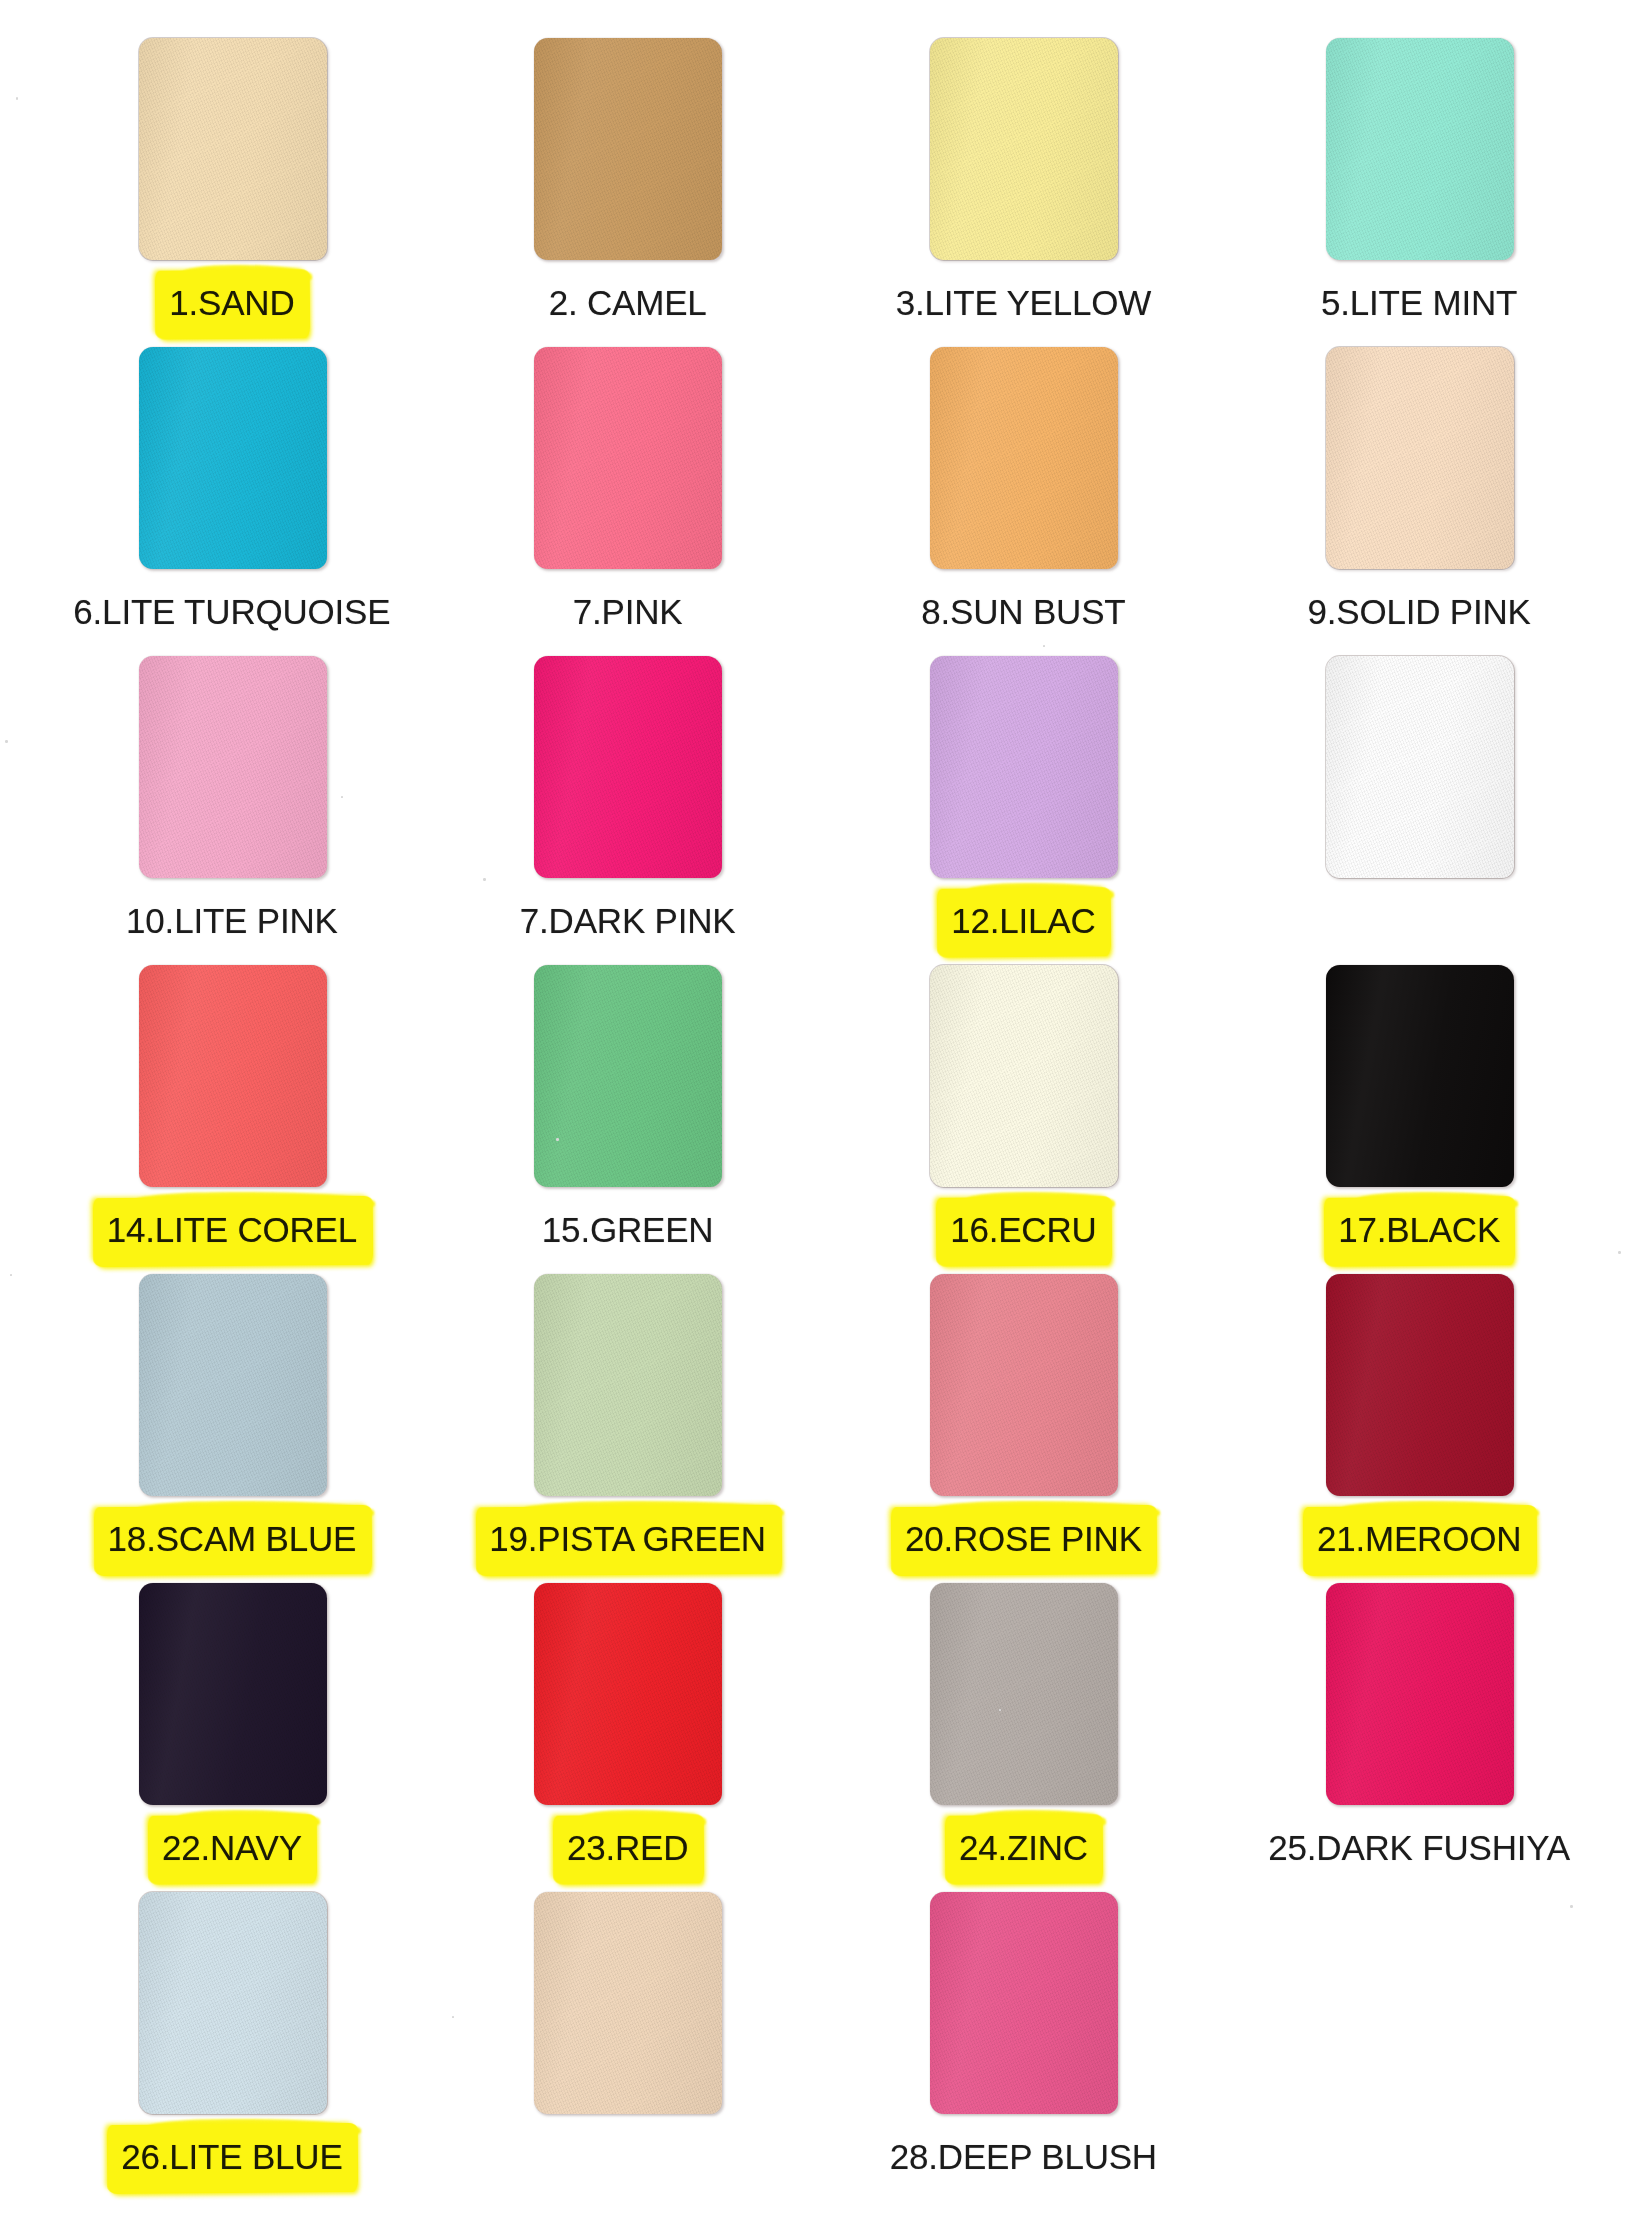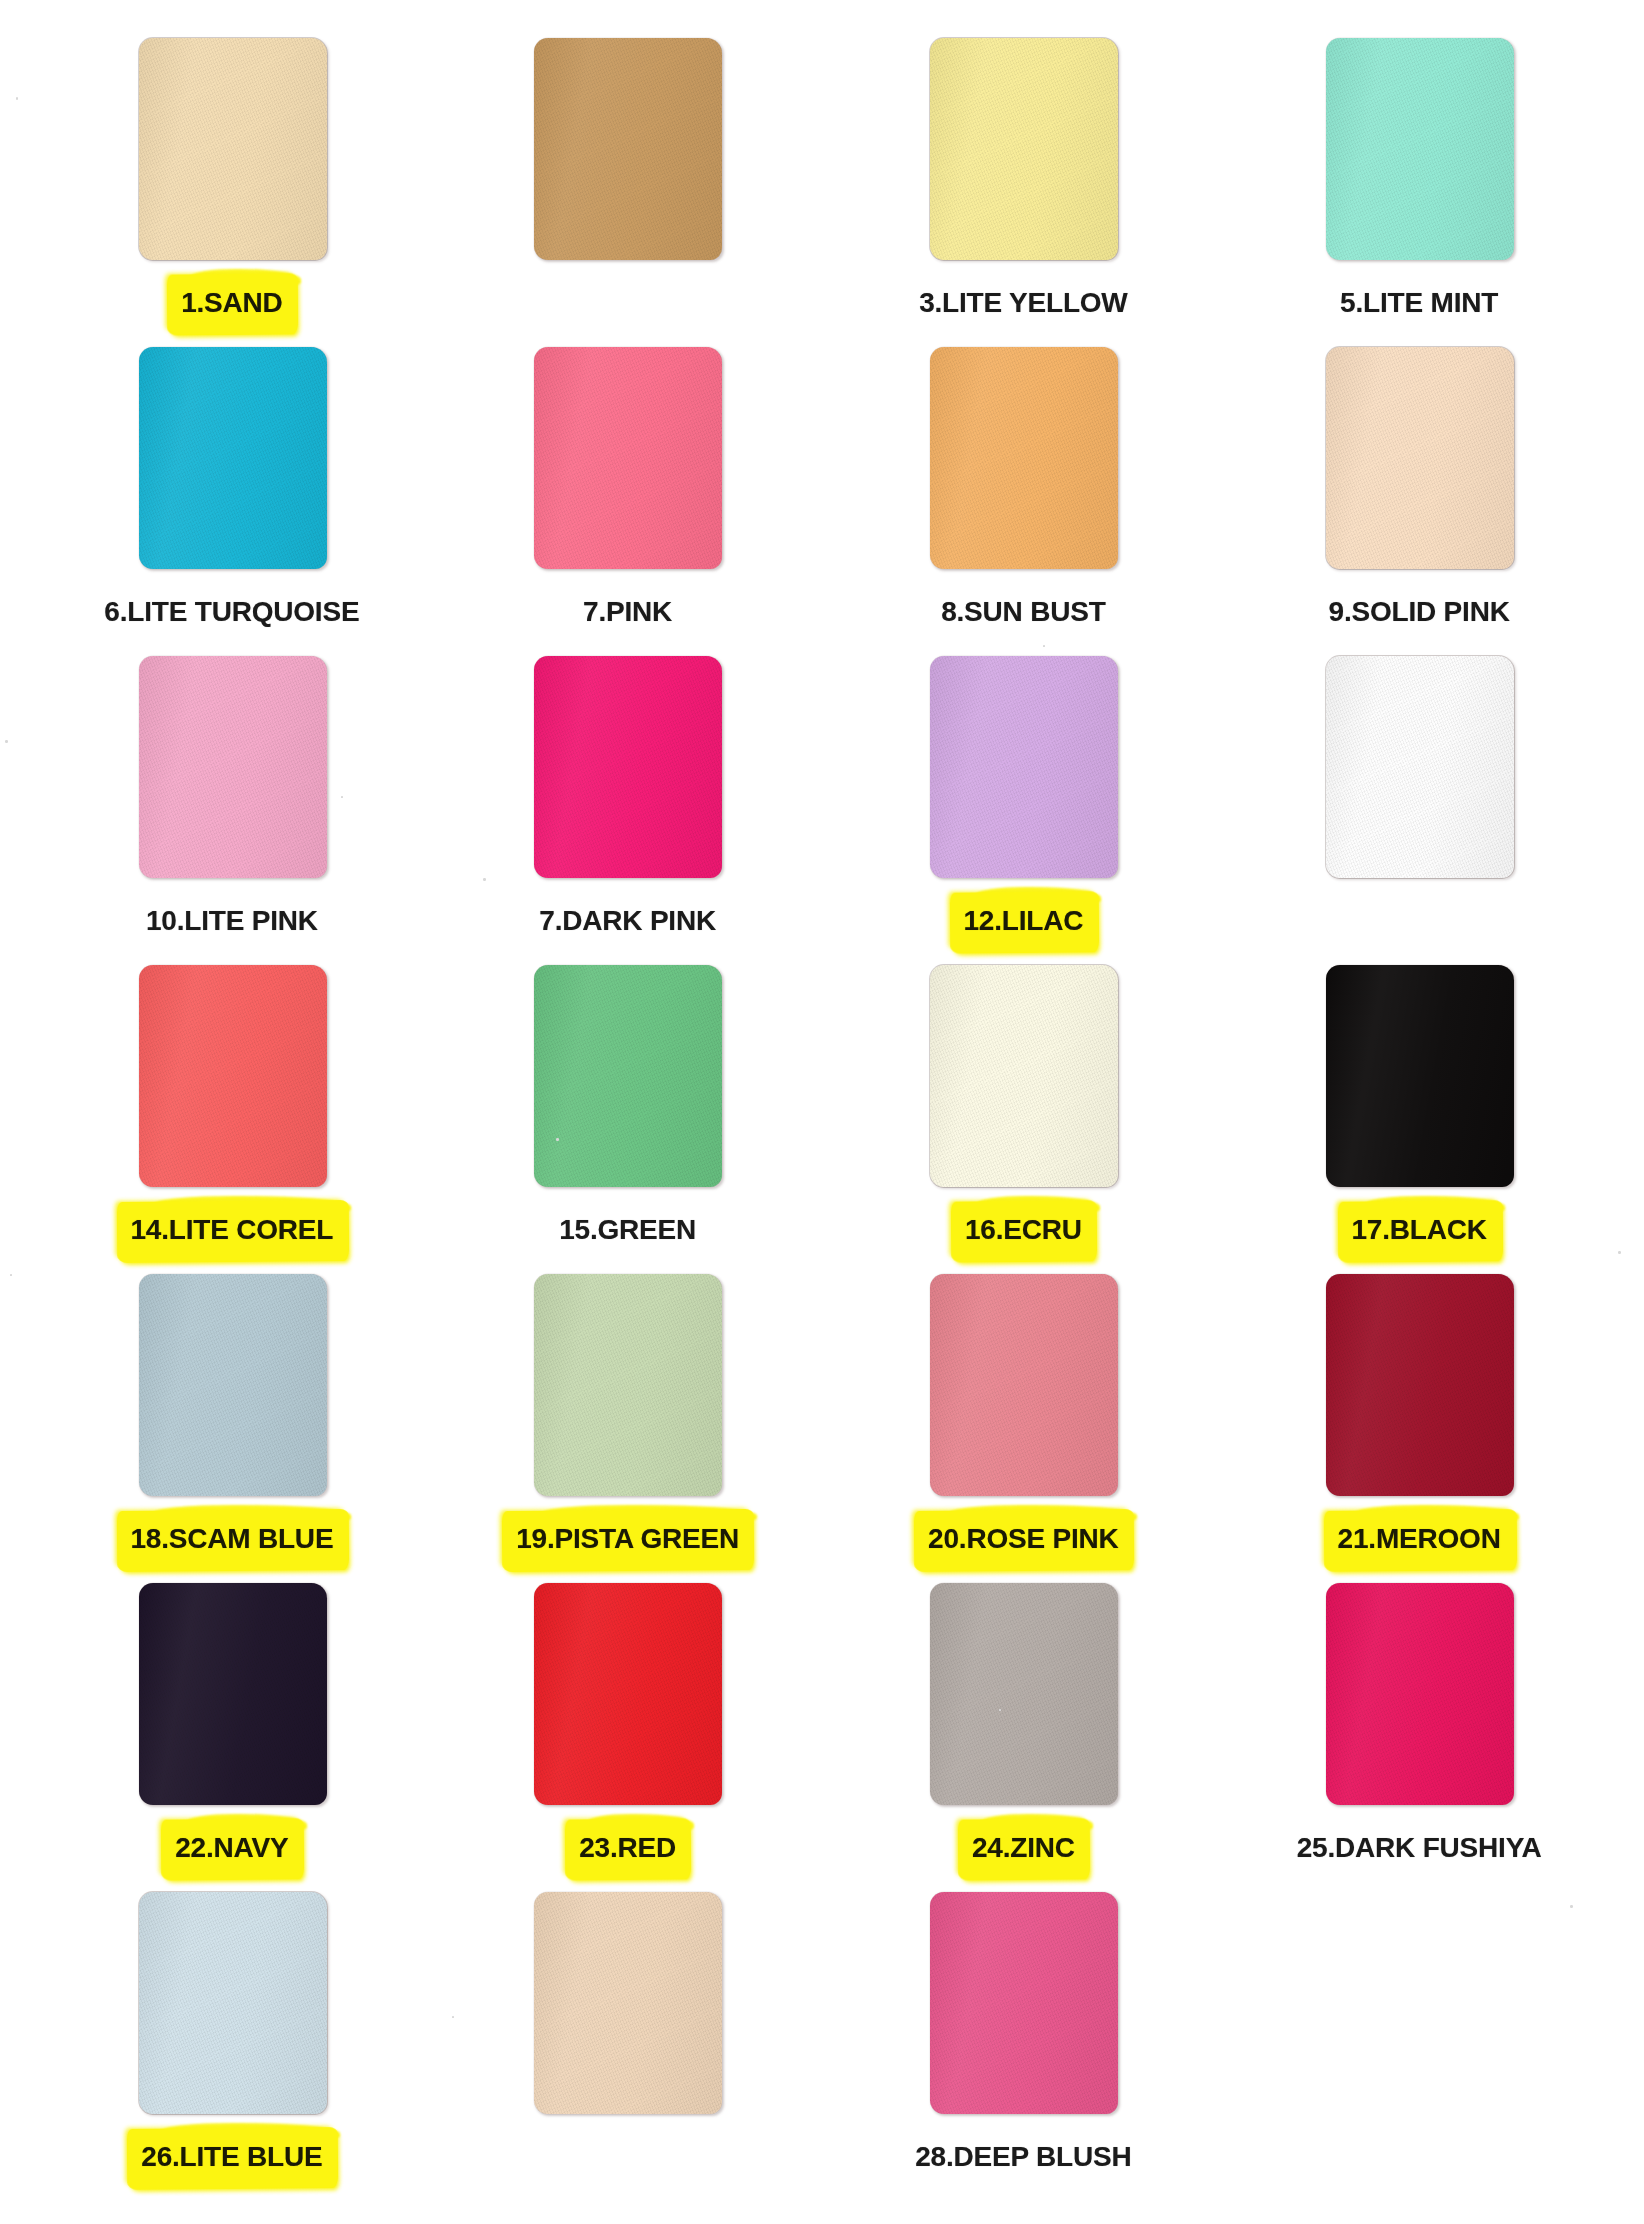--- a/index.html
+++ b/index.html
@@ -121,22 +121,22 @@
     display: flex;
     align-items: center;
     justify-content: center;
     width: 100%;
   }
 
   .swatch-label {
     position: relative;
     display: inline-block;
     font-family: "Liberation Sans", sans-serif;
-    font-weight: bold;
-    font-size: 28px;
+    font-weight: normal;
+    font-size: 35px;
     letter-spacing: -0.2px;
     color: #1b1b1b;
     white-space: nowrap;
     padding: 3.5px 6px 4.3px 6px;
     z-index: 2;
     text-shadow: 0 0 0.9px rgba(0, 0, 0, 0.35);
   }
 
   
   .swatch-label.hl { color: #1a1a05; }
@@ -182,20 +182,23 @@
         <div class="chip-wrap">
           <div class="chip pale" style="background: rgb(243, 220, 178);"></div>
         </div>
         <div class="label-row">
           <span class="swatch-label hl">1.SAND</span>
         </div>
       </div>
       <div class="swatch-cell">
         <div class="chip-wrap">
           <div class="chip" style="background: rgb(200, 154, 95);"></div>
+        </div>
+        <div class="label-row">
+          <span class="swatch-label">2. CAMEL</span>
         </div>
       </div>
       <div class="swatch-cell">
         <div class="chip-wrap">
           <div class="chip pale" style="background: rgb(248, 236, 150);"></div>
         </div>
         <div class="label-row">
           <span class="swatch-label">3.LITE YELLOW</span>
         </div>
       </div>

